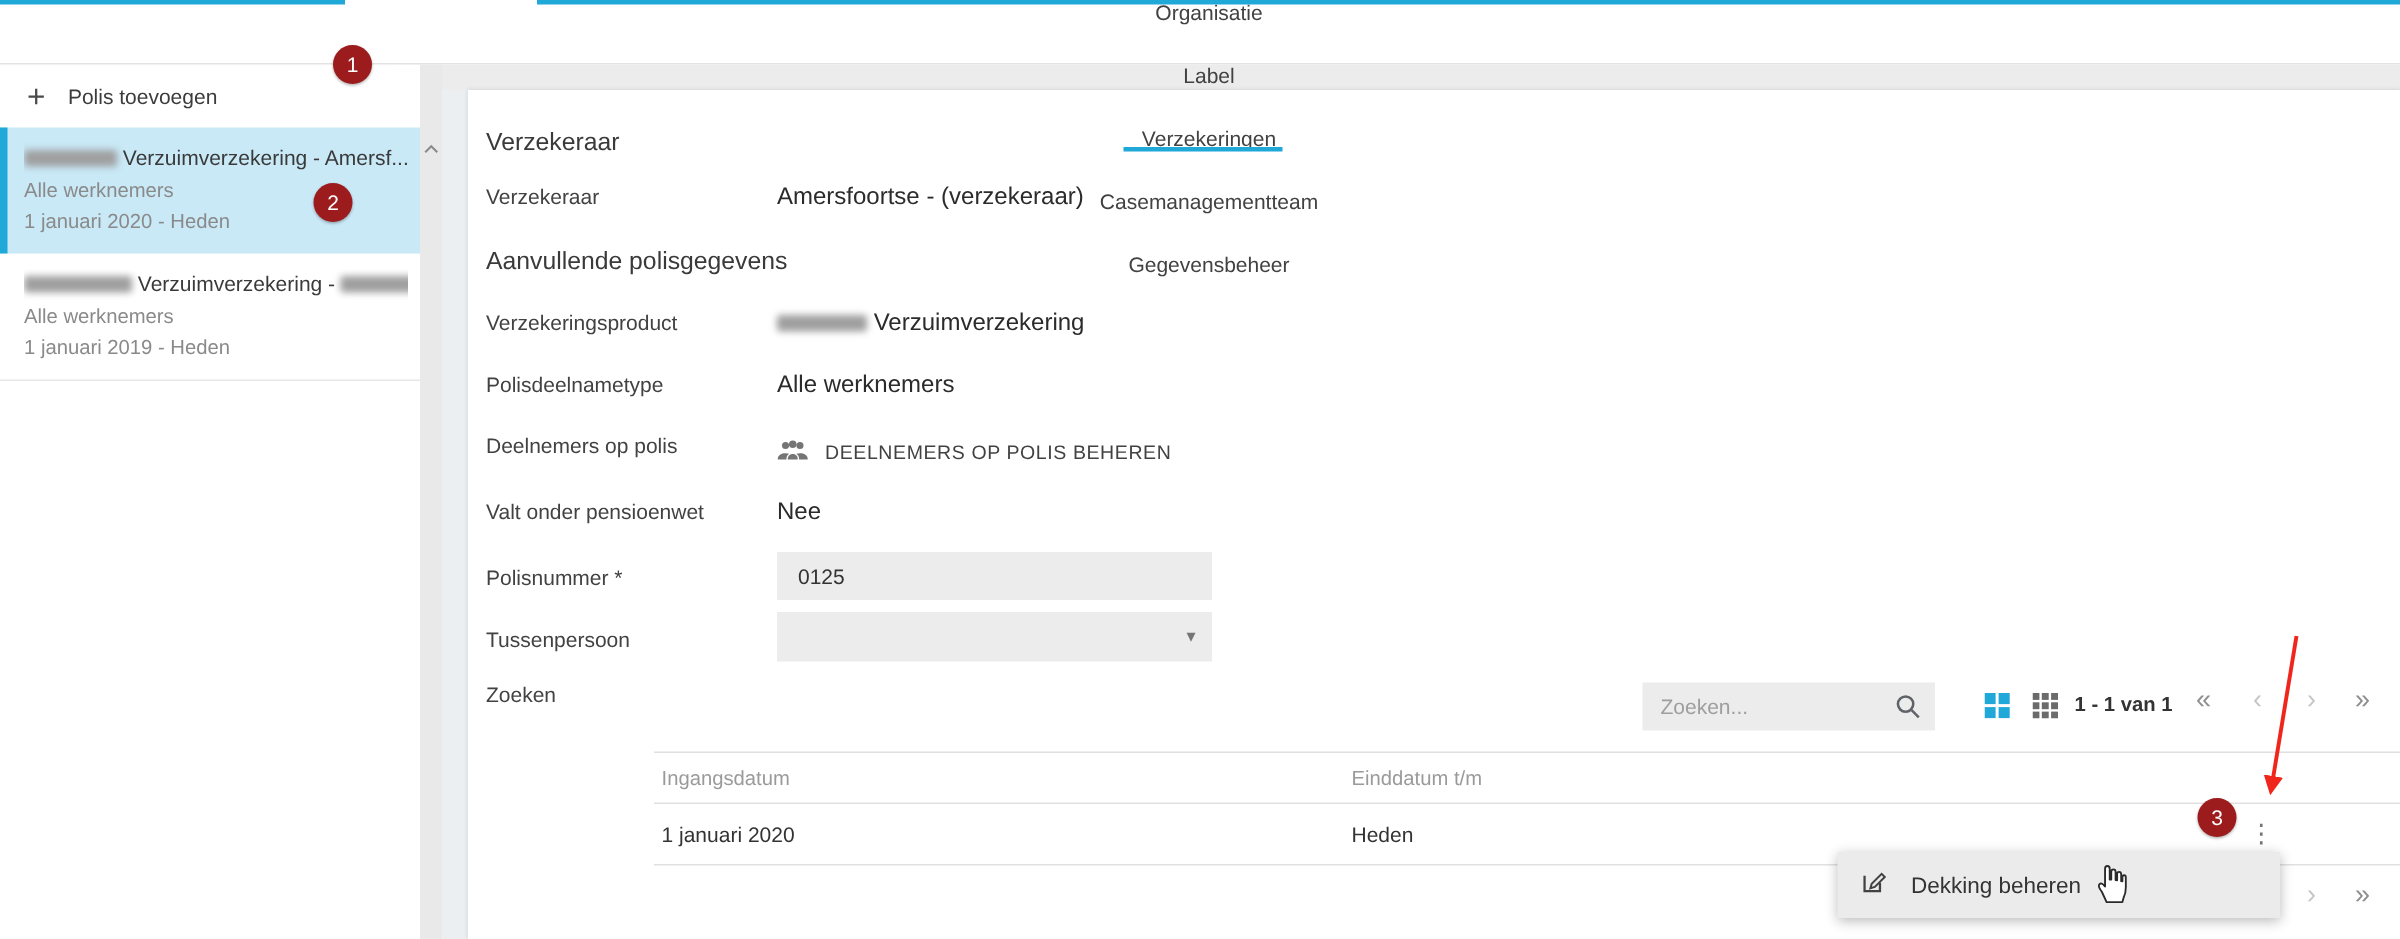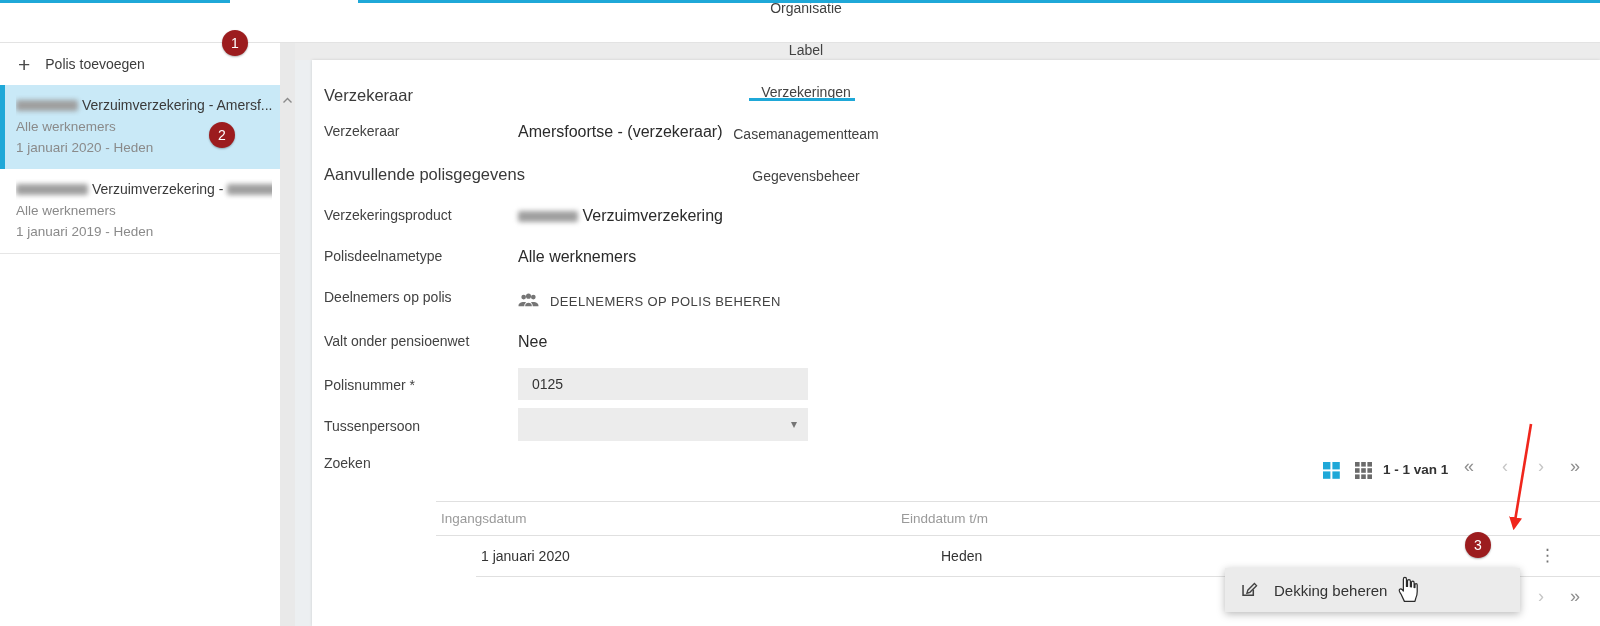--- a/index.html
+++ b/index.html
@@ -68,21 +68,21 @@
   .view-toggle{position:absolute;top:402px;cursor:pointer;line-height:0;}
   .range-label{position:absolute;left:1071px;top:402px;font-size:13.5px;font-weight:600;color:#333;}
   .pager{position:absolute;top:396px;font-size:18px;line-height:20px;cursor:pointer;user-select:none;}
   .pager.dark{color:#8f8f8f;}
   .pager.light{color:#c6c6c6;}
 
   
   .dek-table{position:absolute;left:124px;top:441px;right:0;}
   .thead{height:35px;border-top:1px solid #e0e0e0;border-bottom:1px solid #e0e0e0;display:flex;align-items:center;
     color:#9a9a9a;font-size:13.5px;}
-  .trow{height:41px;border-bottom:1px solid #e0e0e0;display:flex;align-items:center;font-size:14px;color:#333;position:relative;margin-left:40px;}
+  .trow{height:41px;border-bottom:1px solid #e0e0e0;display:flex;align-items:center;font-size:14px;color:#333;position:relative;}
   .c1{width:465px;padding-left:5px;}
   .c2{flex:1;}
   .kebab{position:absolute;left:1063px;top:9px;font-size:17px;color:#757575;cursor:pointer;letter-spacing:0;}
 
   .bottom-pager{position:absolute;top:526px;font-size:18px;cursor:pointer;}
 
   
   .ctx-menu{position:absolute;left:913px;top:508px;width:295px;height:44px;background:#ebebeb;
     box-shadow:0 2px 8px rgba(0,0,0,.28);display:flex;align-items:center;padding-left:15px;gap:15px;z-index:30;cursor:pointer;}
   .ctx-menu .lbl{font-size:15px;color:#333;}
@@ -184,20 +184,29 @@
   <div class="f-label" style="top:317px;">Polisnummer *</div>
   <input class="g-input" style="top: 308px;" value="0125">
 
   <div class="f-label" style="top:358px;">Tussenpersoon</div>
   <div class="g-select" style="top:348px;">
     <span class="dd">▾</span>
   </div>
 
   <div class="f-label" style="top:395px;">Zoeken</div>
 
+  <div class="search-wrap">
+    <input placeholder="Zoeken..." style="">
+    <span class="search-icon">
+      <svg width="18" height="18" viewBox="0 0 18 18">
+        <circle cx="7.4" cy="7.4" r="5.1" fill="none" stroke="#5f6368" stroke-width="1.7"></circle>
+        <line x1="11.4" y1="11.4" x2="16.2" y2="16.2" stroke="#5f6368" stroke-width="1.7"></line>
+      </svg>
+    </span>
+  </div>
 
   <span class="view-toggle" style="left:1011px;">
     <svg width="17" height="17" viewBox="0 0 17 17">
       <rect x="0" y="0" width="7.4" height="7.4" fill="var(--accent)"></rect>
       <rect x="9.4" y="0" width="7.4" height="7.4" fill="var(--accent)"></rect>
       <rect x="0" y="9.4" width="7.4" height="7.4" fill="var(--accent)"></rect>
       <rect x="9.4" y="9.4" width="7.4" height="7.4" fill="var(--accent)"></rect>
     </svg>
   </span>
   <span class="view-toggle" style="left:1043px;">

